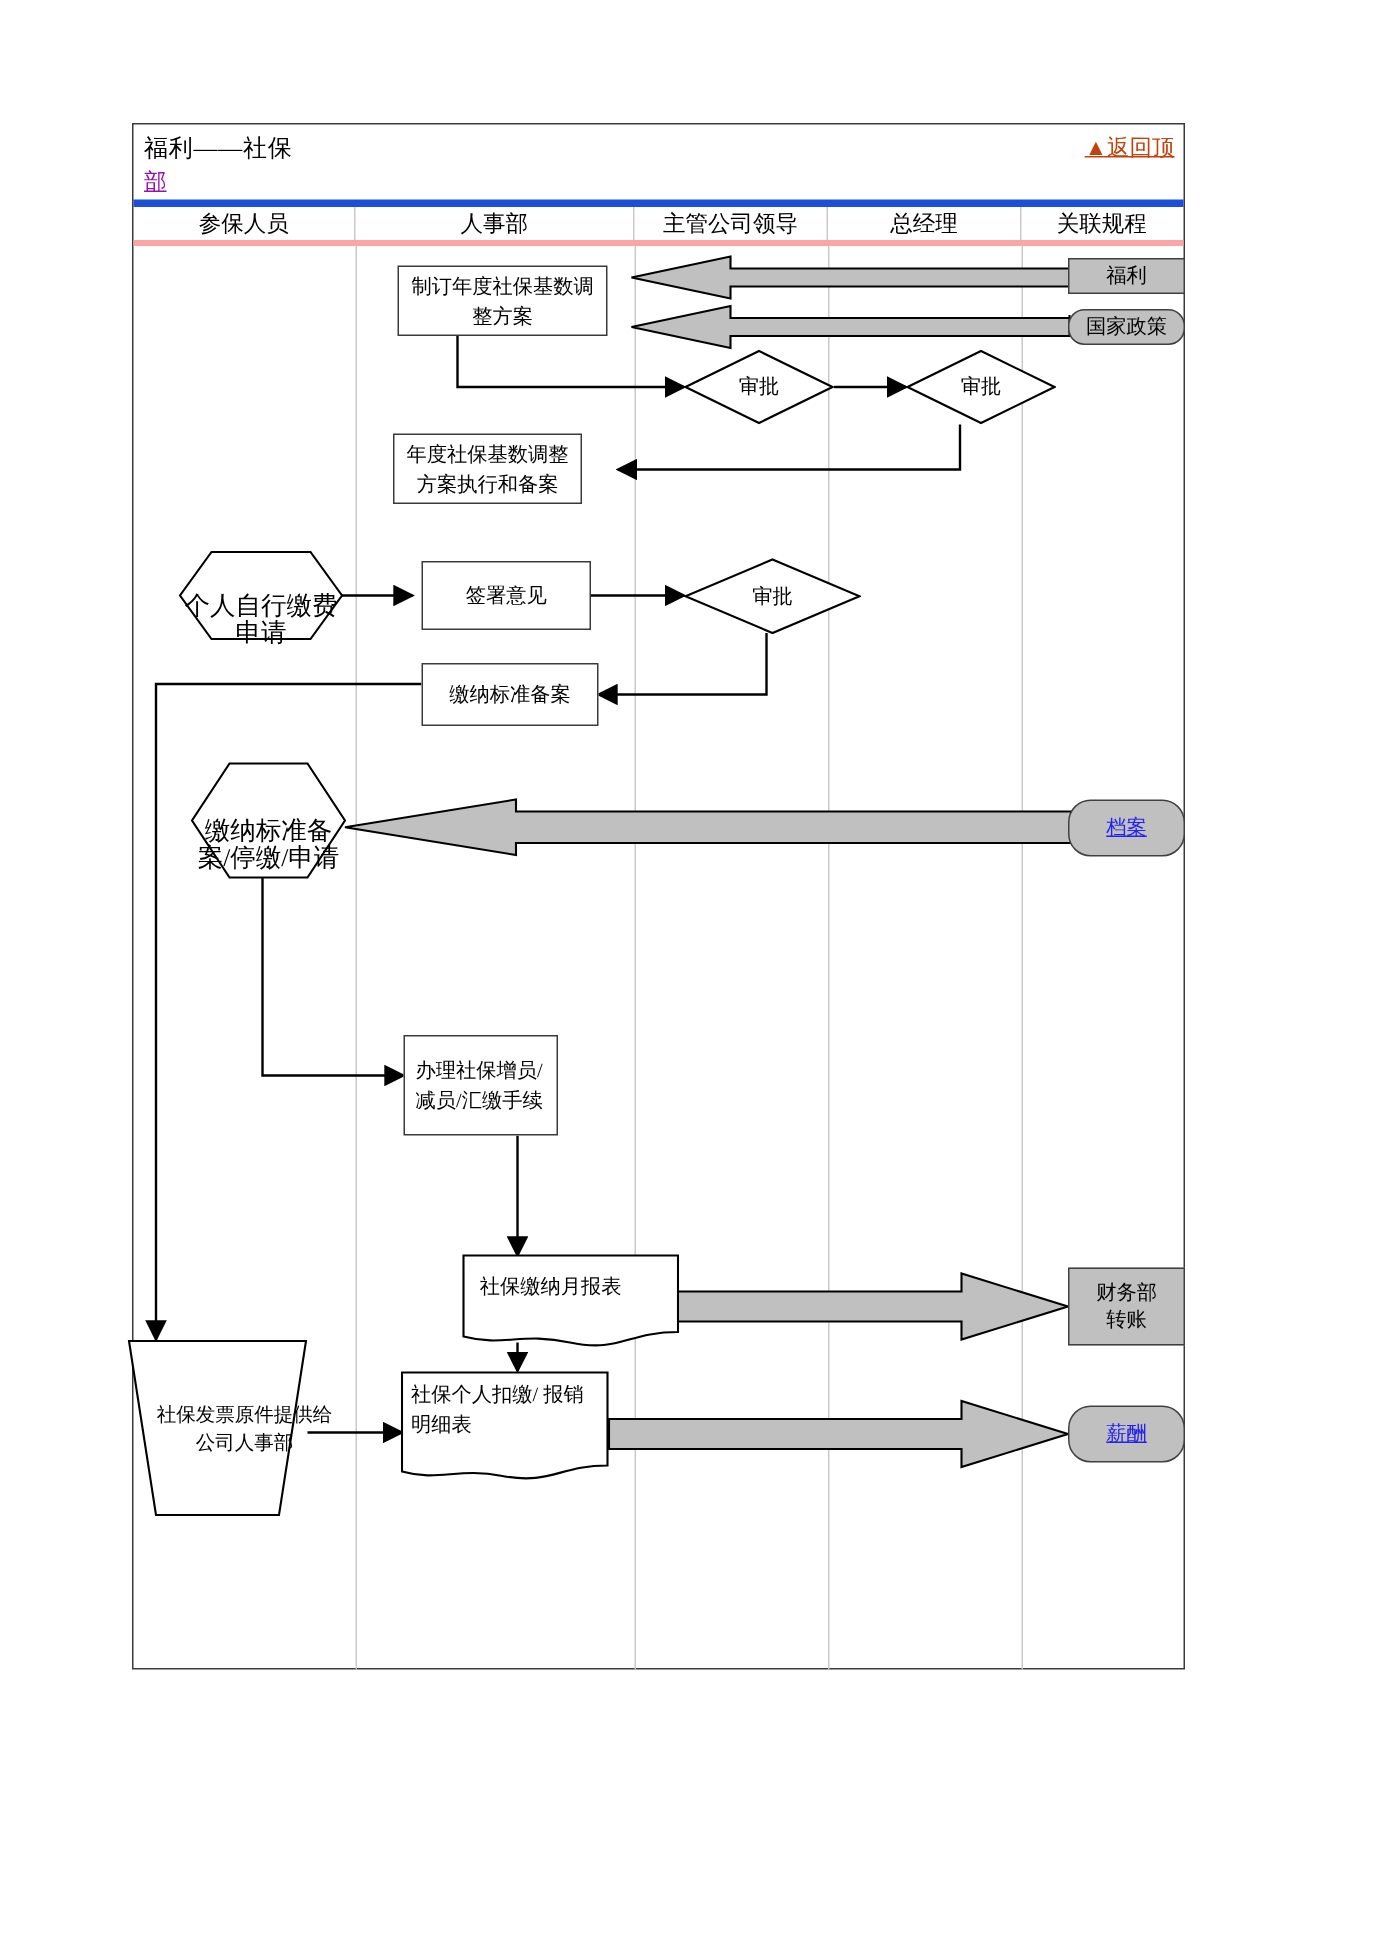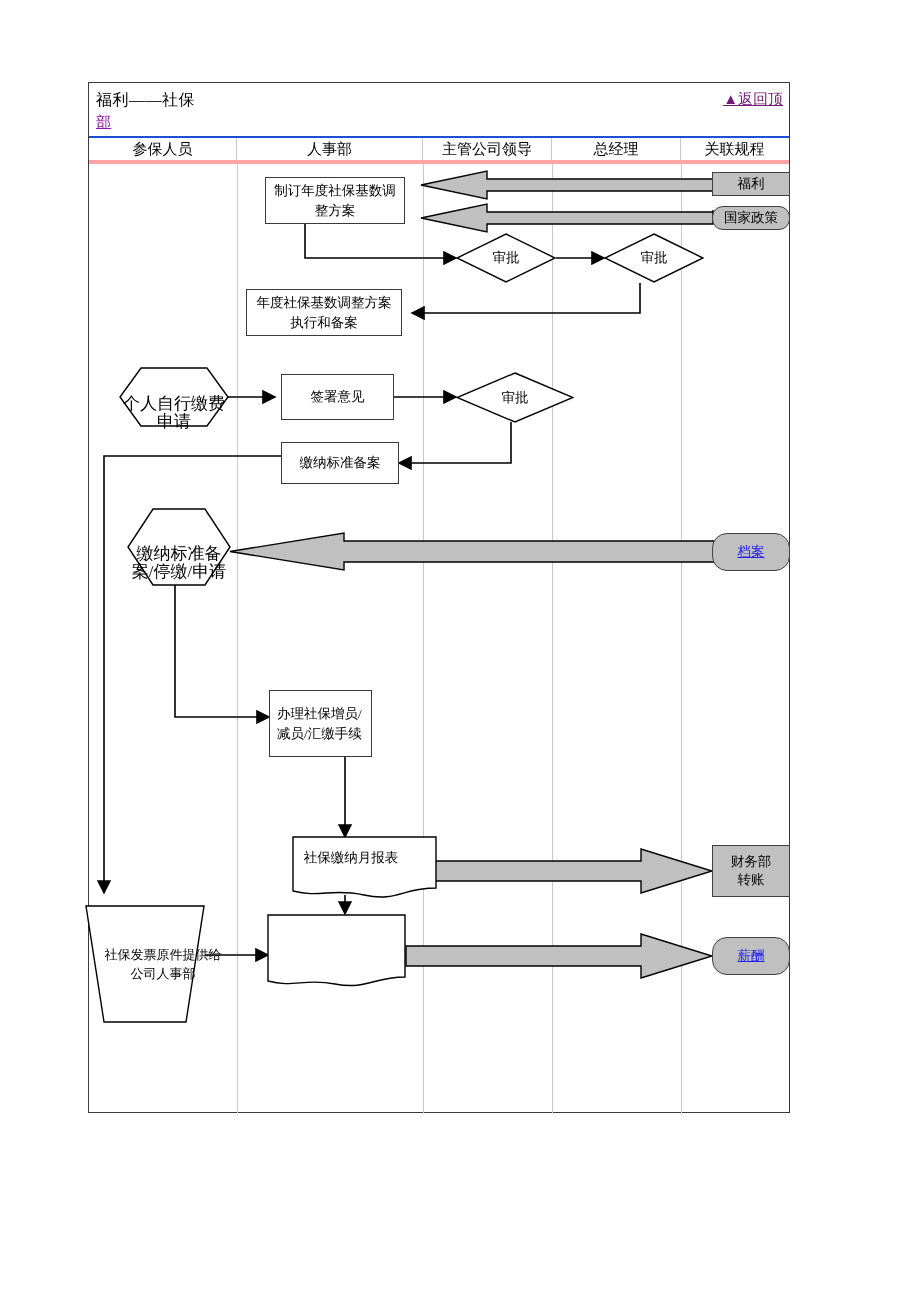--- a/index.html
+++ b/index.html
@@ -10,30 +10,30 @@
     color:#000;
   }
   
   #flow-frame{
     position:absolute;left:88px;top:82px;width:702px;height:1031px;
     border:1.5px solid #3a3a3a;box-sizing:border-box;background:#fff;
   }
   
   #title-bar{
     position:absolute;left:0;top:0;width:100%;height:55px;
-    border-bottom:2px solid #1d4ed8;box-sizing:border-box;
+    border-bottom:5px solid #1d4ed8;box-sizing:border-box;
   }
   #page-title{
     position:absolute;left:7px;top:5px;width:560px;
     font-size:16px;line-height:23px;letter-spacing:.5px;
   }
   #back-to-top{
     position:absolute;right:6px;top:5px;
     font-size:15px;line-height:23px;
-    color:#701a75;text-decoration:underline;cursor:pointer;white-space:nowrap;
+    color:#c2410c;text-decoration:underline;cursor:pointer;white-space:nowrap;
   }
   #back-to-top-tail{
     position:absolute;left:7px;top:28px;
     font-size:15px;line-height:23px;
     color:#9412b0;text-decoration:underline;cursor:pointer;
   }
   
   #lane-header{
     position:absolute;left:0;top:55px;width:100%;height:26px;
     border-bottom:4px solid #fca5a5;box-sizing:border-box;
@@ -177,21 +177,21 @@
   <div class="diamond-label">审批</div>
 </div>
 
 <div class="diamond-wrap" style="left:604px;top:233px;width:100px;height:50px;">
   <svg width="100" height="50" viewBox="0 0 100 50">
       <polygon points="50,1 99,25 50,49 1,25" fill="#fff" stroke="#000" stroke-width="1.4"></polygon>
     </svg>
   <div class="diamond-label">审批</div>
 </div>
 
-<div class="node proc" style="left:246px;top:289px;width:156px;height:47px;">年度社保基数调整方案执行和备案</div>
+<div class="node proc" style="left:262px;top:289px;width:126px;height:47px;">年度社保基数调整方案执行和备案</div>
 
 <div class="hex-wrap" style="left:119px;top:367px;width:110px;height:60px;">
   <svg width="110" height="60" viewBox="0 0 110 60">
       <polygon points="22,1 88,1 109,30 88,59 22,59 1,30" fill="#fff" stroke="#000" stroke-width="1.4"></polygon>
     </svg>
   <div class="hex-label">个人自行缴费申请</div>
 </div>
 
 <div class="node proc" style="left:281px;top:374px;width:113px;height:46px;text-align:center;">签署意见</div>
 
@@ -208,38 +208,39 @@
   <svg width="104" height="78" viewBox="0 0 104 78">
       <polygon points="26,1 78,1 103,39 78,77 26,77 1,39" fill="#fff" stroke="#000" stroke-width="1.4"></polygon>
     </svg>
   <div class="hex-label">缴纳标准备案/停缴/申请</div>
 </div>
 
 <div class="node ref link" style="left:712px;top:533px;width:78px;height:38px;">档案</div>
 
 <div class="node proc left" style="left:269px;top:690px;width:103px;height:67px;">办理社保增员/ 减员/汇缴手续</div>
 
-<div class="doc-wrap" style="left:264px;top:836px;width:145px;height:62px;padding-left:28px;">
+<div class="doc-wrap" style="left:280px;top:836px;width:145px;height:62px;padding-left:28px;">
   <svg width="145" height="62" viewBox="0 0 145 62">
     <path d="M1,1 L144,1 L144,52 C110,52 105,66 72,59 C40,52 28,62 1,55 z" fill="#fff" stroke="#000" stroke-width="1.4"></path>
   </svg>
   <div class="doc-label center">社保缴纳月报表</div>
 </div>
 
 <div class="node ref" style="left:712px;top:845px;width:78px;height:52px;flex-direction:column;">
   <span>财务部</span>
   <span>转账</span>
 </div>
 
-<div class="trap-wrap" style="left:85px;top:893px;width:120px;height:118px;margin-top:12px;">
+<div class="trap-wrap" style="left:85px;top:893px;width:120px;height:118px;">
   <svg width="120" height="118" viewBox="0 0 120 118">
     <polygon points="1,1 119,1 101,117 19,117" fill="#fff" stroke="#000" stroke-width="1.4"></polygon>
   </svg>
   <div class="trap-label" style="padding:0 18px;">社保发票原件提供给公司人事部</div>
 </div>
 
 <div class="doc-wrap" style="left:267px;top:914px;width:139px;height:76px;">
   <svg width="139" height="76" viewBox="0 0 139 76">
     <path d="M1,1 L138,1 L138,63 C106,63 100,76 68,70 C38,64 26,74 1,67 z" fill="#fff" stroke="#000" stroke-width="1.4"></path>
   </svg>
+  <div class="doc-label">社保个人扣缴/ 报销明细表</div>
 </div>
 
 <div class="node ref link" style="left:712px;top:937px;width:78px;height:38px;">薪酬</div>
 
 </body></html>

